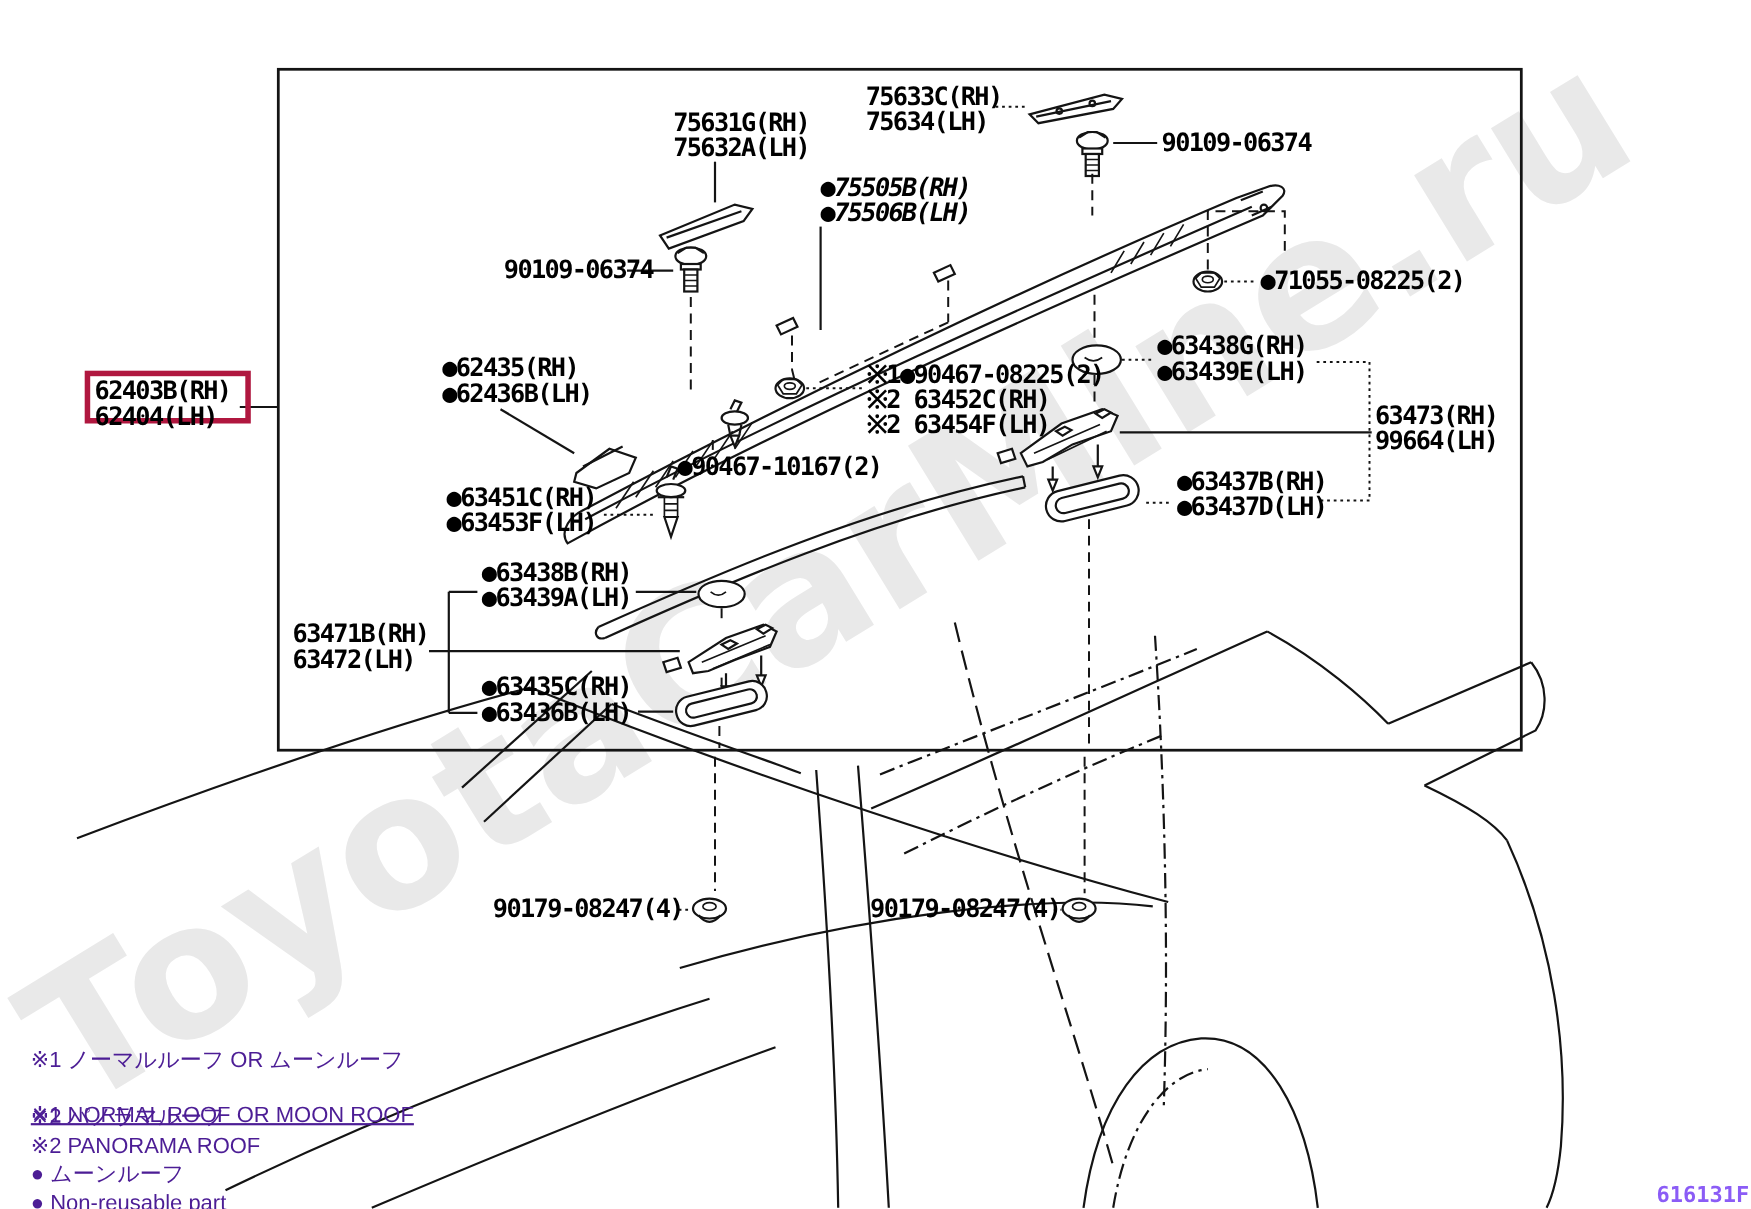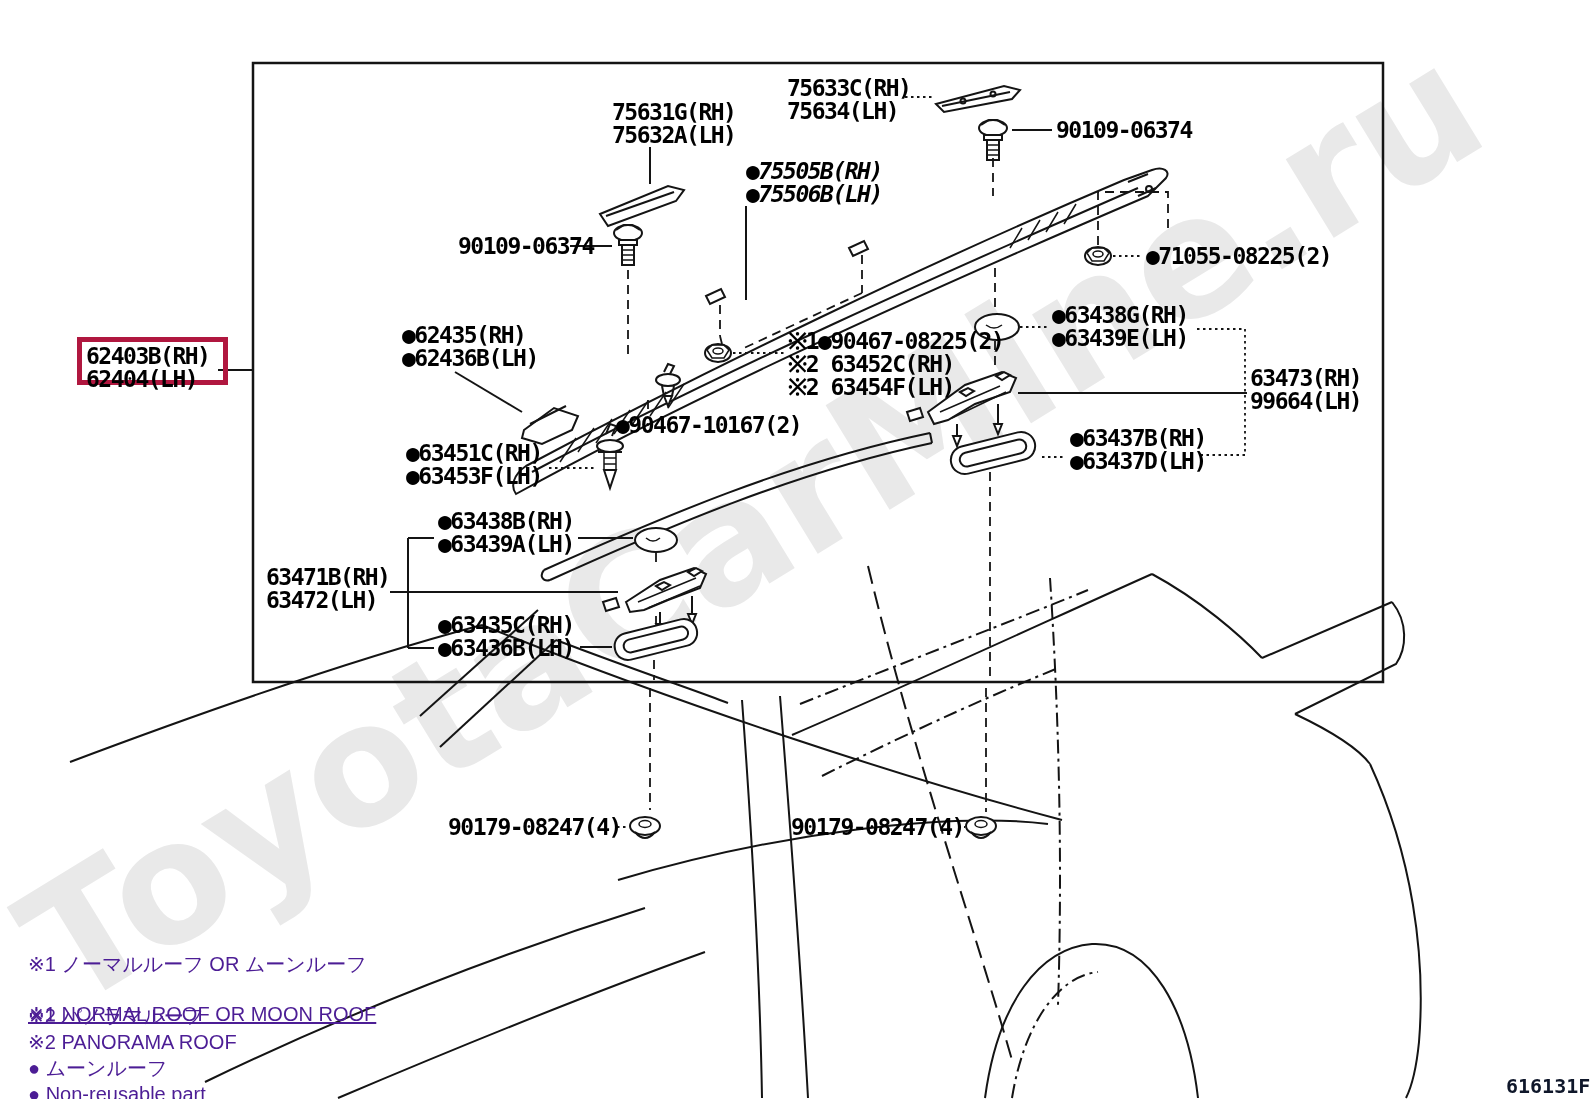--- a/index.html
+++ b/index.html
@@ -4,21 +4,21 @@
 <style>
   html,body{margin:0;padding:0;background:#fff;}
   body{width:1592px;height:1099px;position:relative;overflow:hidden;
        font-family:"DejaVu Sans Mono",monospace;}
   #art{position:absolute;left:0;top:0;width:1592px;height:1099px;}
   #labels,#notes{position:absolute;left:0;top:0;width:100%;height:100%;pointer-events:none;}
   .plabel{position:absolute;font:bold 23px/23px "DejaVu Sans Mono",monospace;
           letter-spacing:-1.5px;color:#000;white-space:nowrap;pointer-events:auto;}
   .foot{position:absolute;font:20px/26px "Liberation Sans","DejaVu Sans",sans-serif;
         color:#4c1d95;white-space:nowrap;margin-top:39px;}
-  .code{position:absolute;font:bold 20px/20px "DejaVu Sans Mono",monospace;color:#0f172a;}
+  .code{position:absolute;font:bold 20px/20px "DejaVu Sans Mono",monospace;color:#8b5cf6;}
   .hlbox{position:absolute;border:5px solid #b0173f;background:transparent;}
   svg text.wm{font-family:"DejaVu Sans",sans-serif;font-weight:bold;}
 </style>
 </head>
 <body>
 
 <svg id="art" viewBox="0 0 1592 1099">
 
   <text class="wm" x="70" y="1012" font-size="168" fill="#e9e9e9" transform="rotate(-31.5 70 1012)">ToyotaCarMine.ru</text>
 

